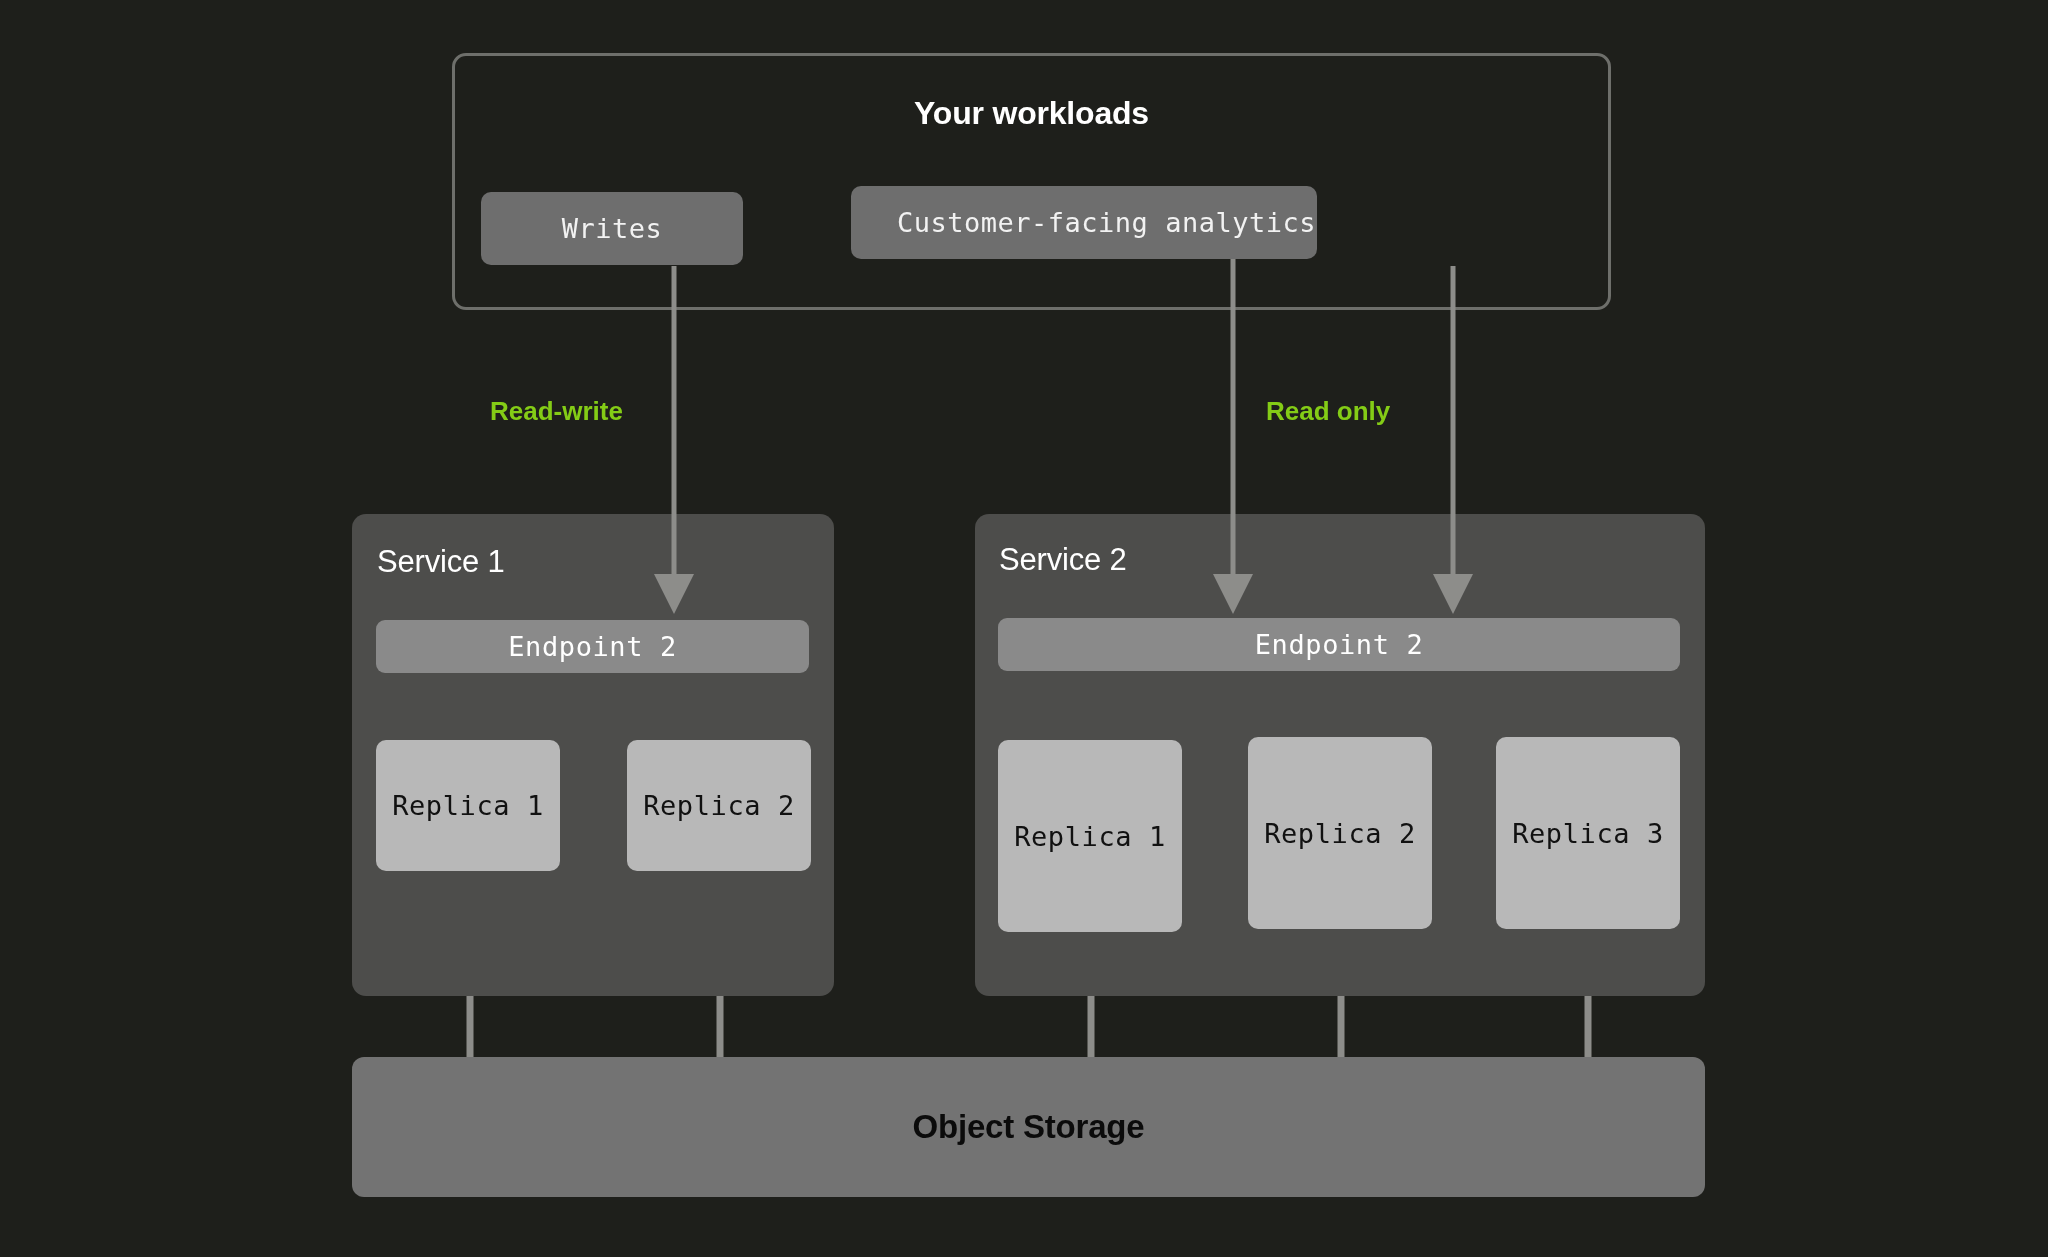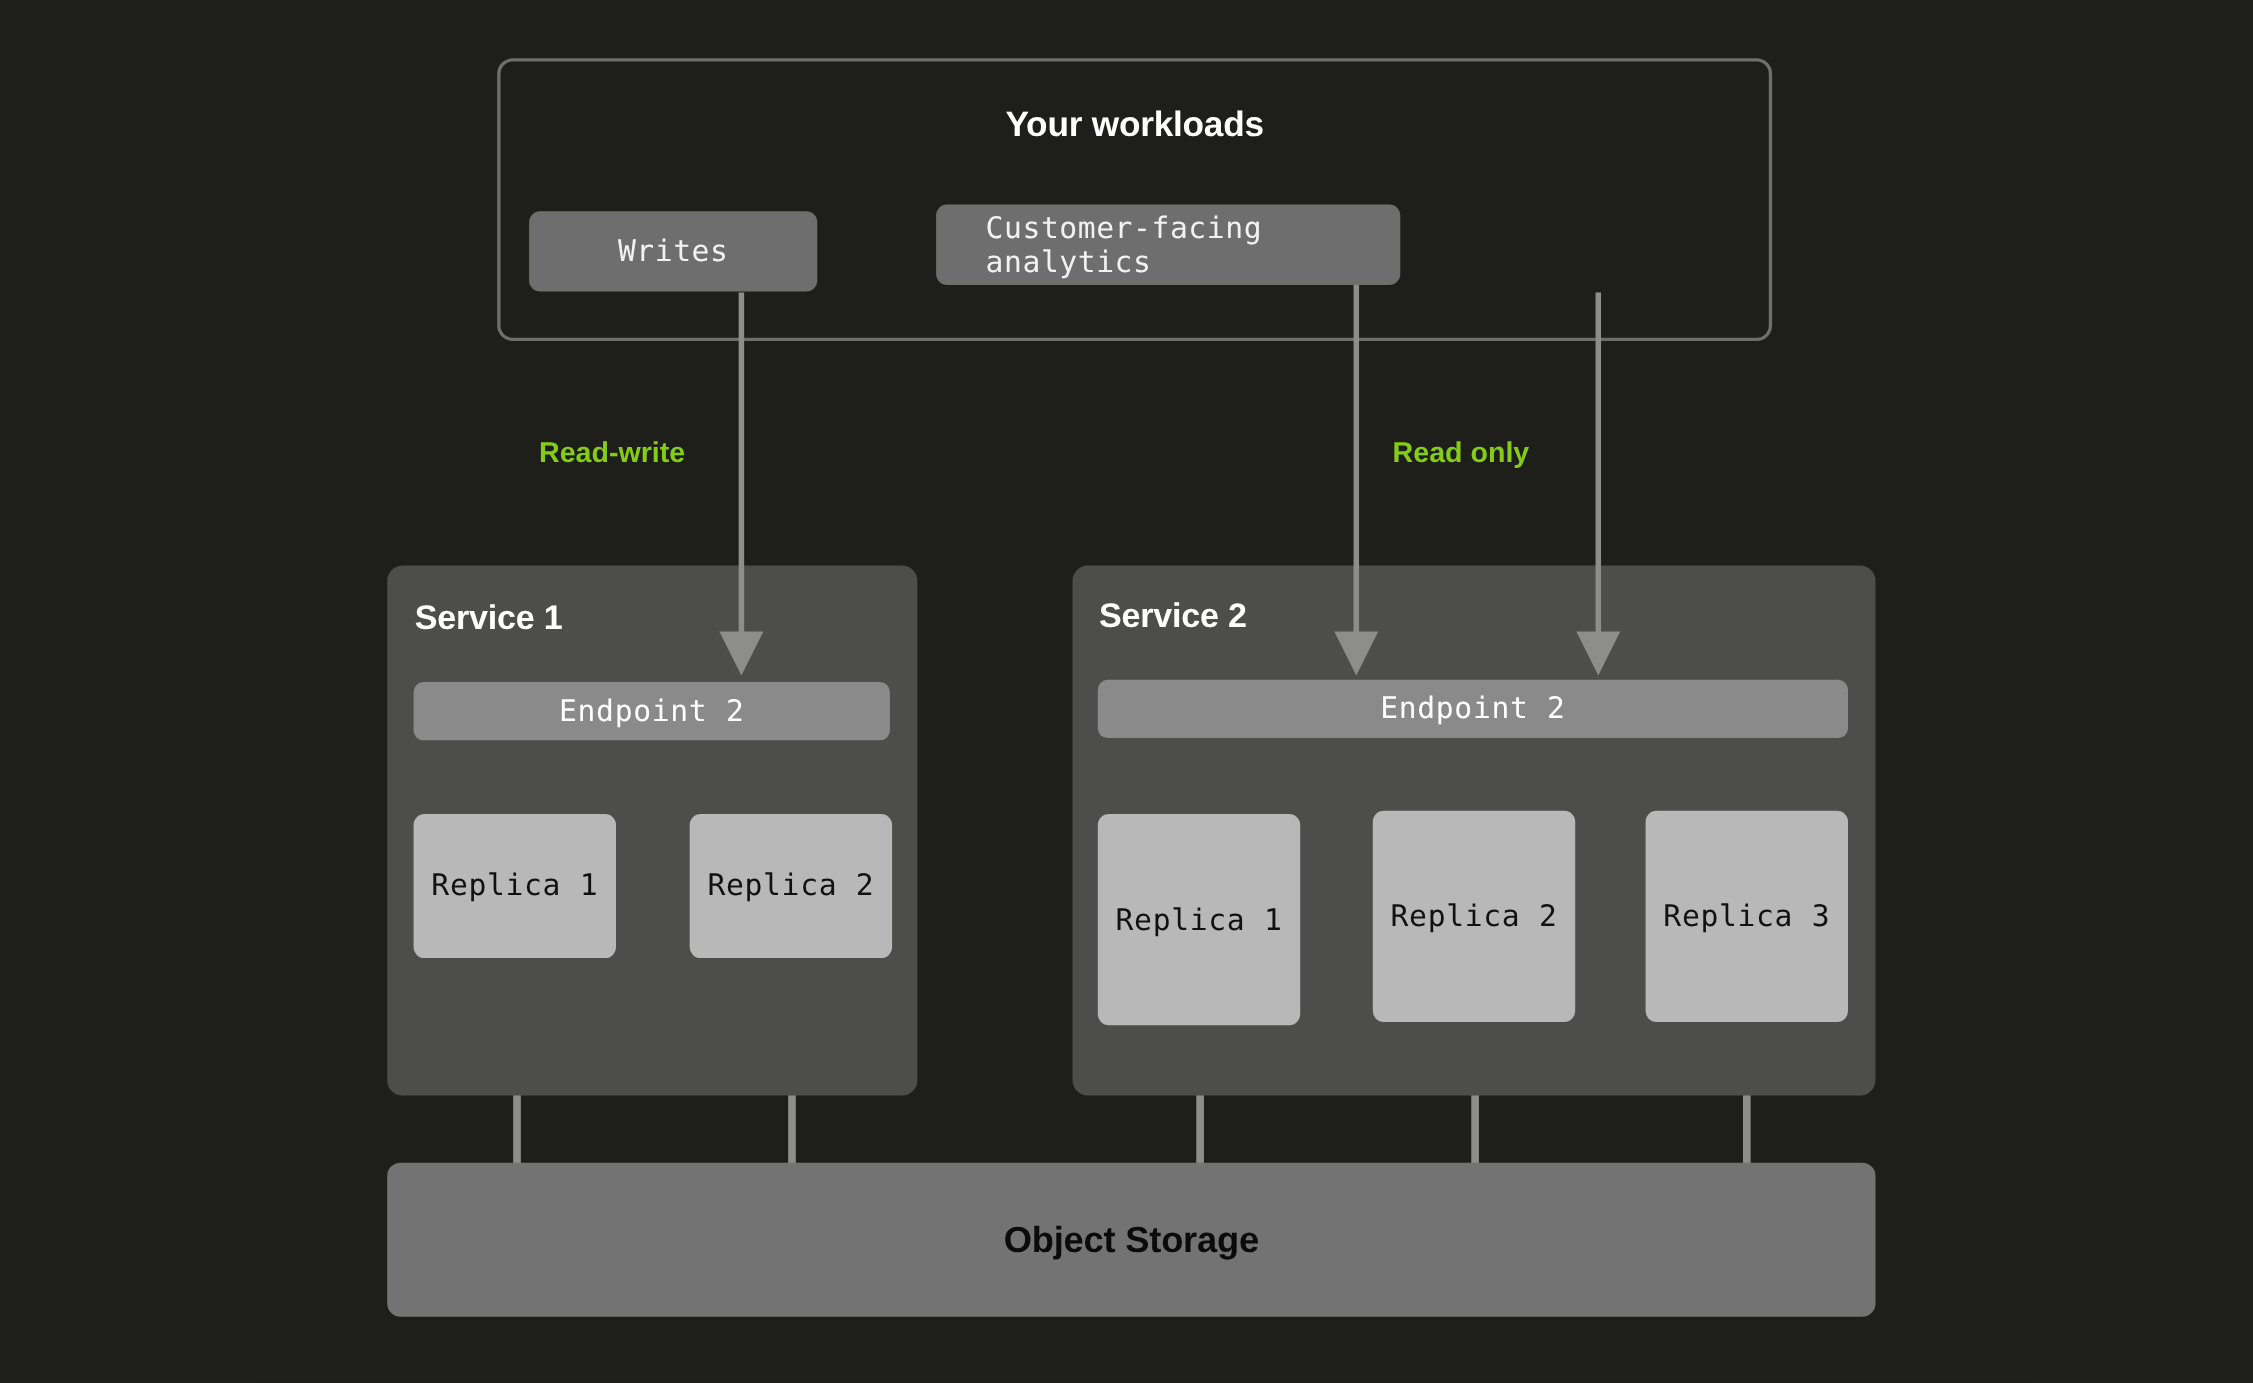--- a/index.html
+++ b/index.html
@@ -49,34 +49,34 @@
     border-radius: 10px;
     color: #f2f2f2;
     font-family: "DejaVu Sans Mono", "Liberation Mono", monospace;
     font-size: 27px;
     display: flex;
     align-items: center;
     justify-content: center;
     letter-spacing: 0.5px;
   }
   .chip-writes        { left: 481px;  top: 192px; width: 262px; }
-  .chip-analytics     { left: 851px;  top: 186px; width: 422px; padding-left: 45px; }
+  .chip-analytics     { left: 851px;  top: 186px; width: 466px; padding-left: 45px; }
   .chip-adhoc         { left: 1322px; top: 192px; width: 265px; }
 
   
   .service-box {
     background: #4d4d4b;
     border-radius: 14px;
   }
   .service-1 { left: 352px;  top: 514px; width: 482px; height: 482px; }
   .service-2 { left: 975px;  top: 514px; width: 730px; height: 482px; }
 
   .service-title {
     font-size: 31px;
-    font-weight: bold;
+    font-weight: normal;
     color: #ffffff;
     letter-spacing: -0.2px;
   }
   .service-1-title { left: 377px; top: 544px; }
   .service-2-title { left: 999px; top: 542px; }
 
   
   .endpoint {
     height: 53px;
     background: #8a8a8a;

